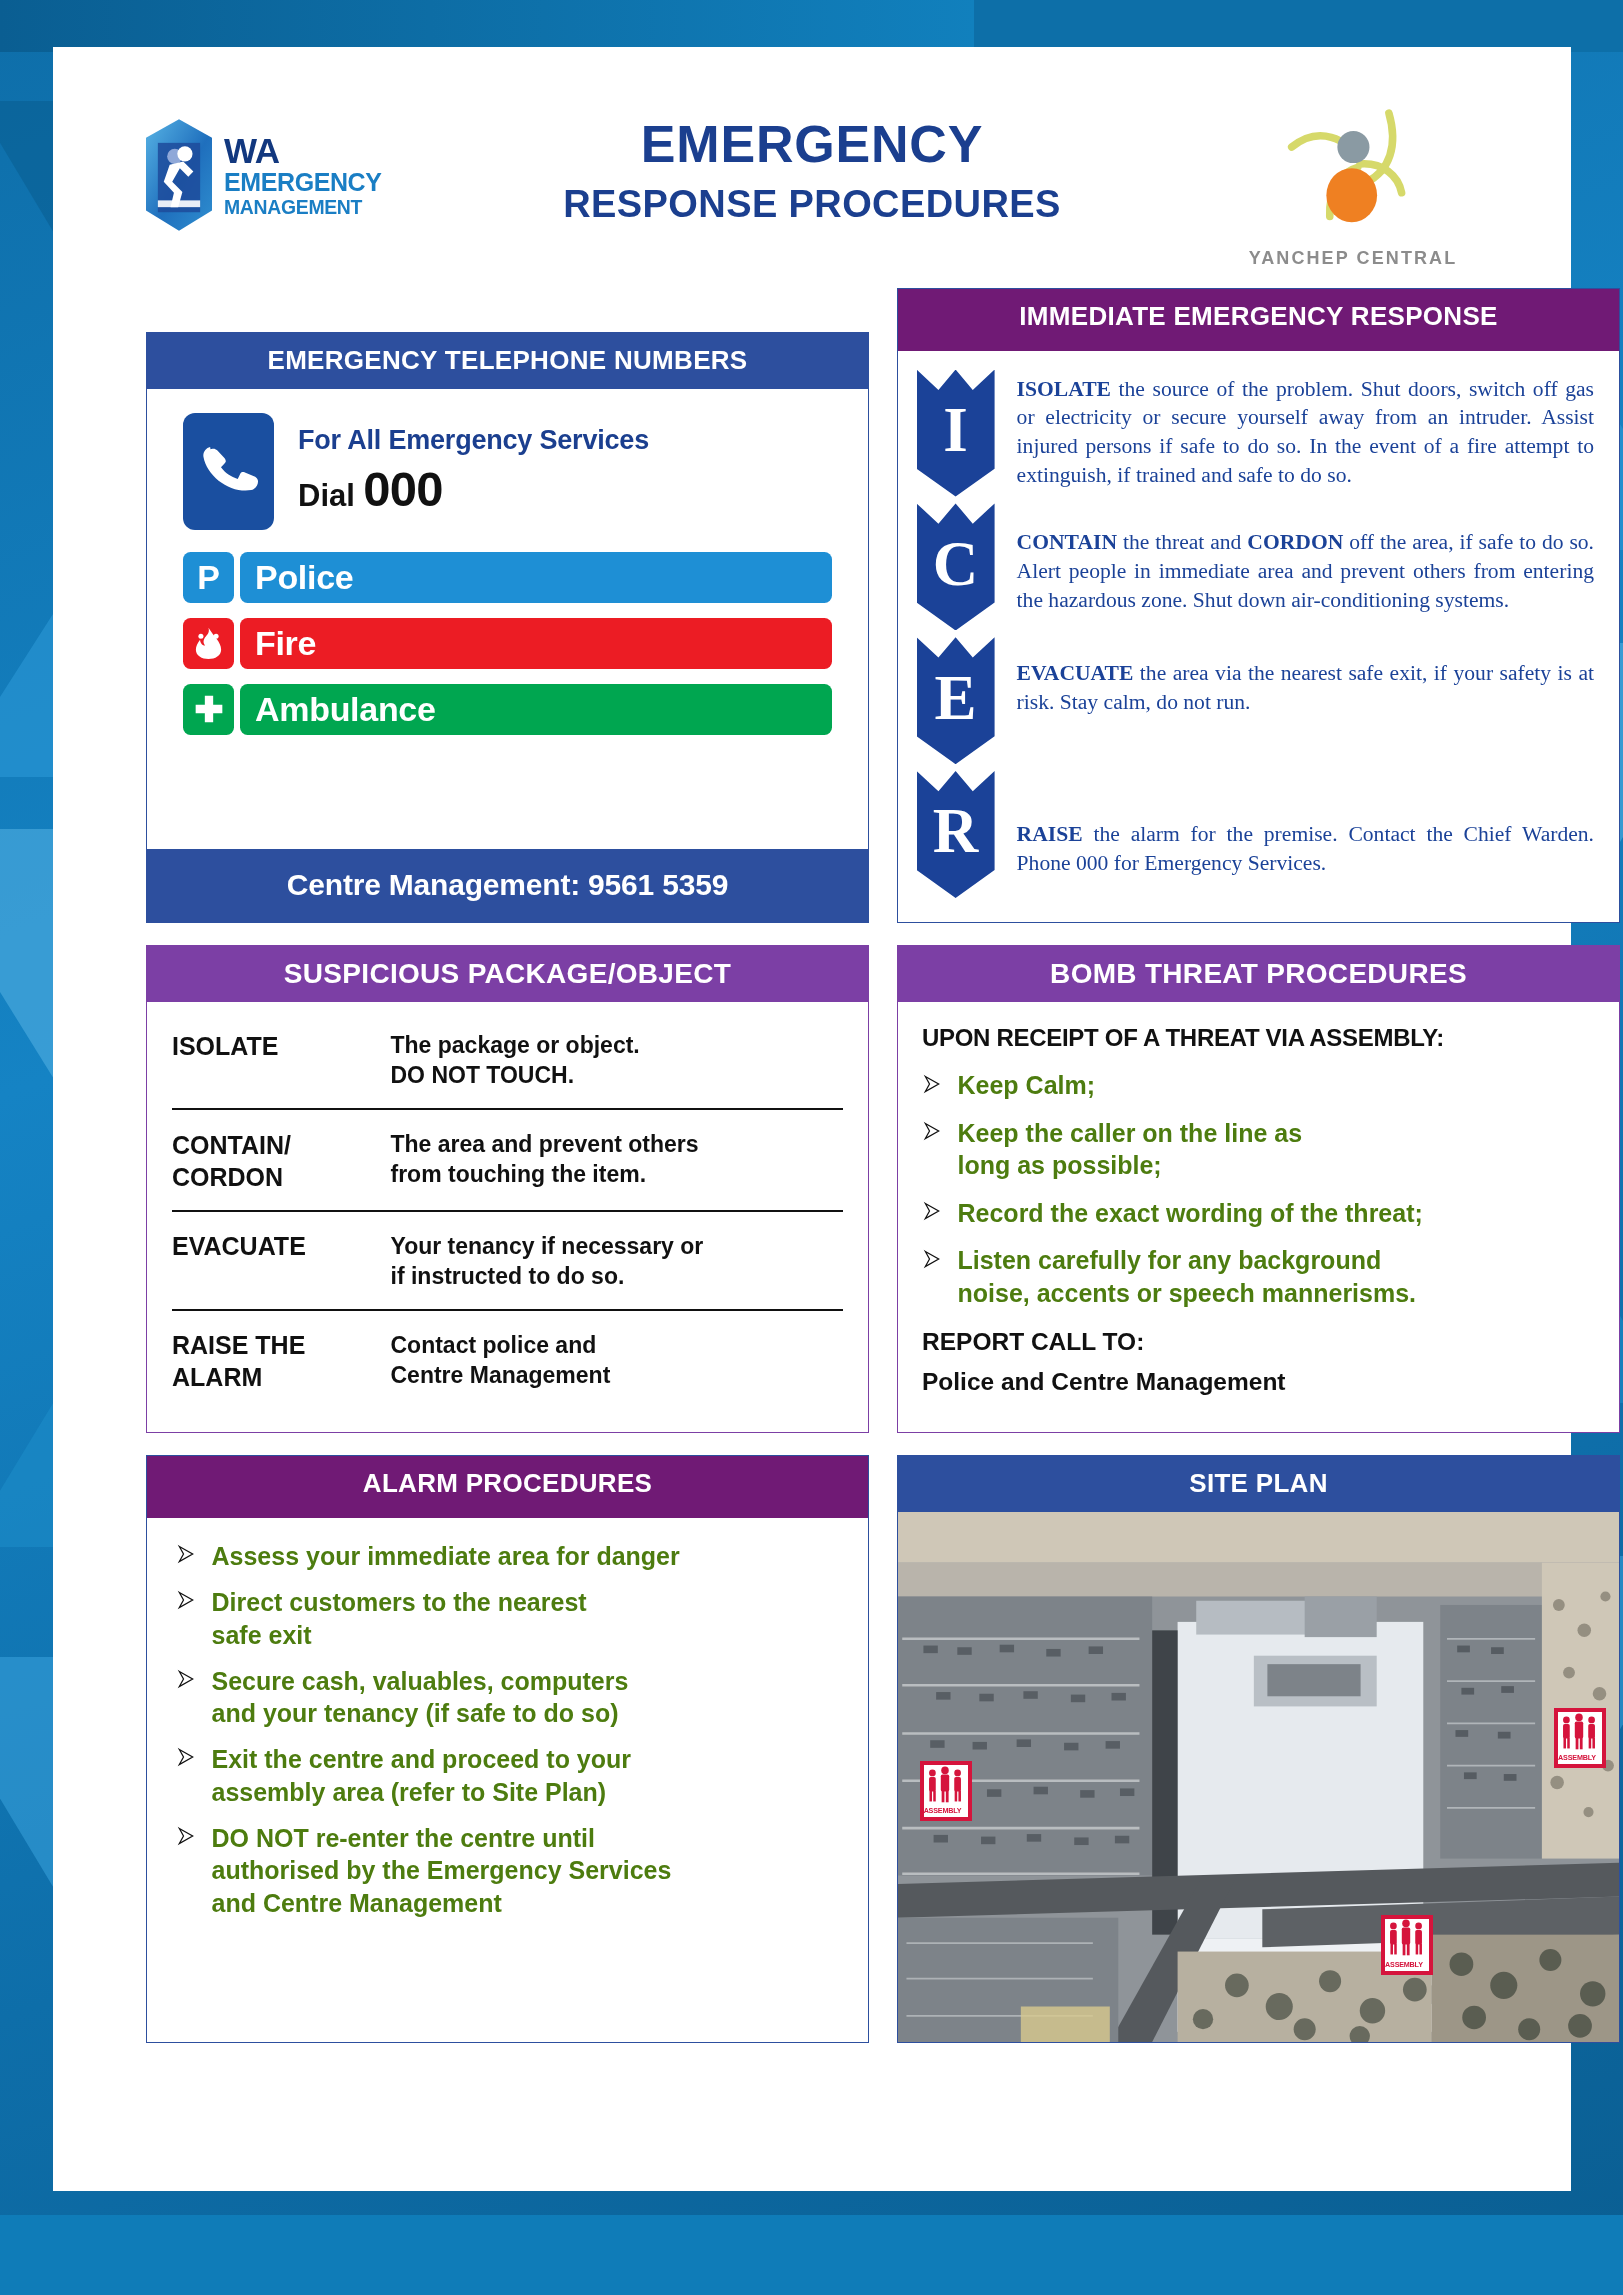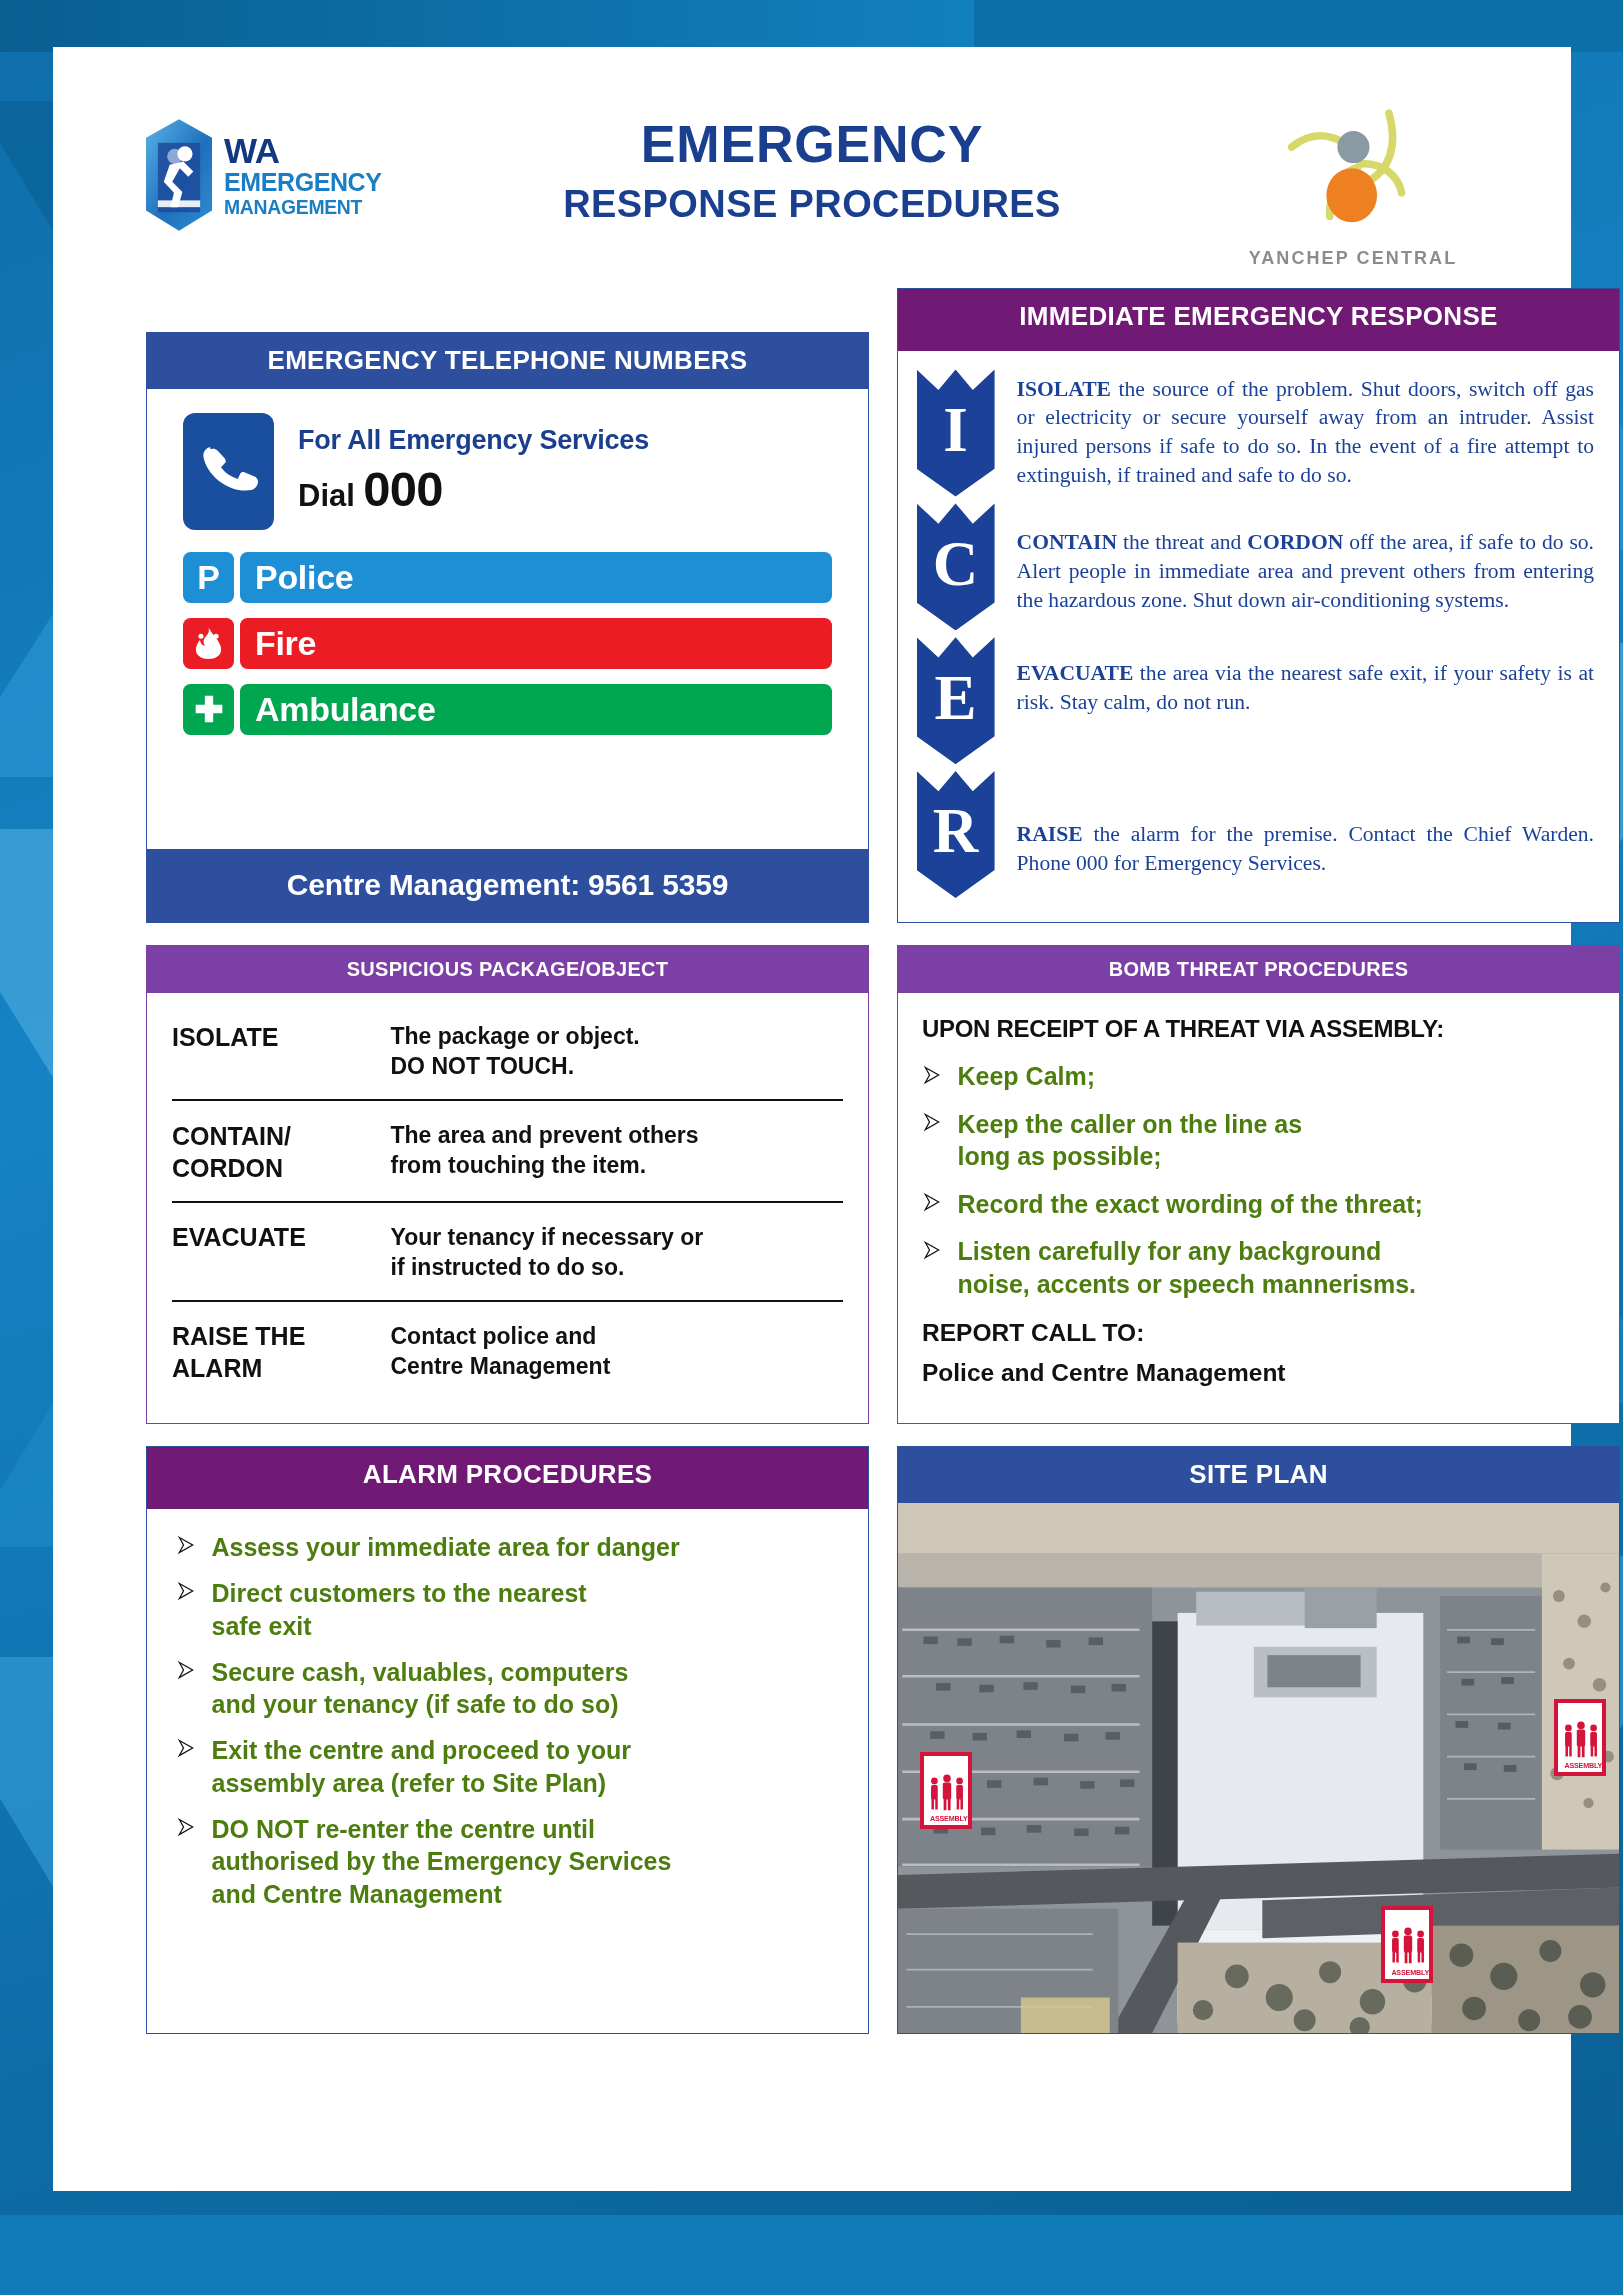--- a/index.html
+++ b/index.html
@@ -74,21 +74,21 @@
   .logo-yc { position:absolute; right: 106px; top: 51px; width: 224px; text-align:center; }
   .yc-mark { height: 148px; position:relative; }
   .yc-name { font-size: 18px; letter-spacing: 2.1px; color:#8c8c8c; font-weight:600; margin-top:1.7px;}
 
   
   .grid { padding: 0 93px; display:grid; grid-template-columns: 723px 723px; gap: 0 28px; }
   .panel { border:1.7px solid #2d4f9e; background:#fff; margin-bottom: 22px; }
   .ph { color:#fff; font-weight:700; text-align:center; letter-spacing:0.3px; }
   .ph-blue   { background:#2d4f9e; font-size: 26px; padding: 12px 0 12.7px; }
   .ph-orange { background:#701a75; font-size: 26px; padding: 12px 0 19px; }
-  .ph-purple { background:#7c3fa5; font-size: 20px; padding: 12px 0 12.7px; }
+  .ph-purple { background:#7c3fa5; font-size: 28px; padding: 12px 0 12.7px; }
   .ph-navy   { background:#2d4f9e; font-size: 26px; padding: 12px 0 12.7px; }
 
   
   .panel-phone { border:1.7px solid #2d4f9e; display:flex; flex-direction:column;margin-top:44px; }
   .phone-body { padding: 24px 36px 5px; flex:1; }
   .phone-top { display:flex; align-items:center; gap: 24px; margin-bottom: 22px; }
   .phone-icon { width: 91px; height: 117px; background:#1a4fa0; border-radius: 12px;
                 display:flex; align-items:center; justify-content:center; flex:0 0 auto;}
   .phone-text .svc { font-size: 27px; font-weight:700; color:#1b3f8f; letter-spacing:-0.2px; }
   .phone-text .dial { margin-top: 5px; display:flex; align-items:baseline; }
@@ -136,22 +136,22 @@
   .bullet .btxt { font-size: 25px; font-weight:700; color:#4d7c0f; line-height:1.3; }
 
   .ap-body { padding: 22px 22px 25px 29px; }
   .ap-body .bullet { margin-bottom: 13.5px; }
   .ap-body .btxt { font-size: 25px; }
 
   
   .site-img { position:relative; width:100%; height: 530px; overflow:hidden;
               background: linear-gradient(#9aa0a4,#b7bcc0); }
   .assembly { position:absolute; background:#fff; border: 4.2px solid #d5143c;
-              width: 52px; height: 77px; display:flex; flex-direction:column;
-              align-items:flex-end; justify-content:flex-end; padding-bottom:1.7px; }
+              width: 52px; height: 60px; display:flex; flex-direction:column;
+              align-items:flex-start; justify-content:flex-end; padding-bottom:1.7px; }
   .assembly .figs { display:flex; align-items:flex-end; gap:1.7px; margin-bottom:1.7px; }
   .assembly .lbl { font-size: 7.2px; font-weight:700; color:#d5143c; letter-spacing:-0.2px; }
 </style>
 </head>
 <body>
 
 <div class="bg">
   <div class="topband"></div>
   <div class="facet f9"></div>
   <div class="facet f1"></div>

